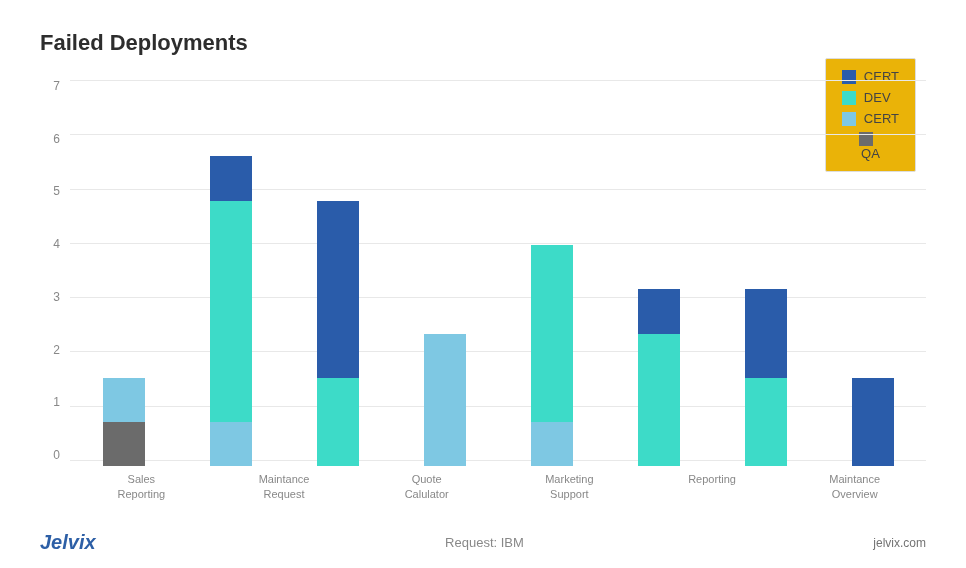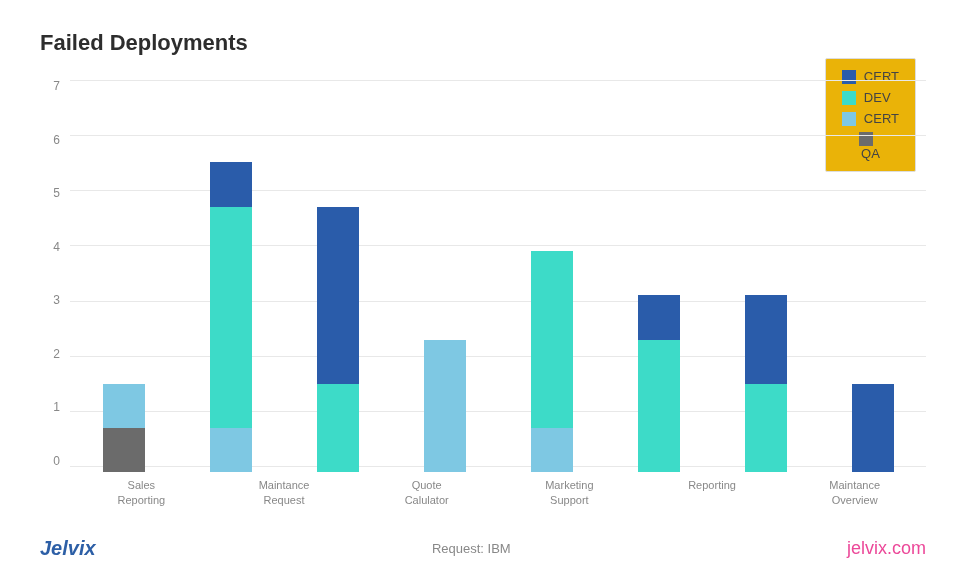--- a/index.html
+++ b/index.html
@@ -124,36 +124,36 @@
       width: 14px;
       height: 14px;
       margin-right: 8px;
       flex-shrink: 0;
     }
     
     .footer {
       display: flex;
       justify-content: space-between;
       align-items: center;
-      padding: 10px 40px 8px 40px;
+      padding: 10px 40px 14px 40px;
       border-top: none;
     }
     .footer-brand {
       font-size: 20px;
       font-weight: 700;
       color: #2d5fa6;
       font-style: italic;
     }
     .footer-source {
       font-size: 13px;
       color: #888;
     }
     .footer-url {
-      font-size: 18px;
-      color: #ec4899;
+      font-size: 12px;
+      color: #737373;
     }
   </style>
 </head>
 <body>
 
 <div class="chart-container">
   <div class="chart-title">Failed Deployments</div>
 
   <div class="legend">
   <div class="legend-item">

